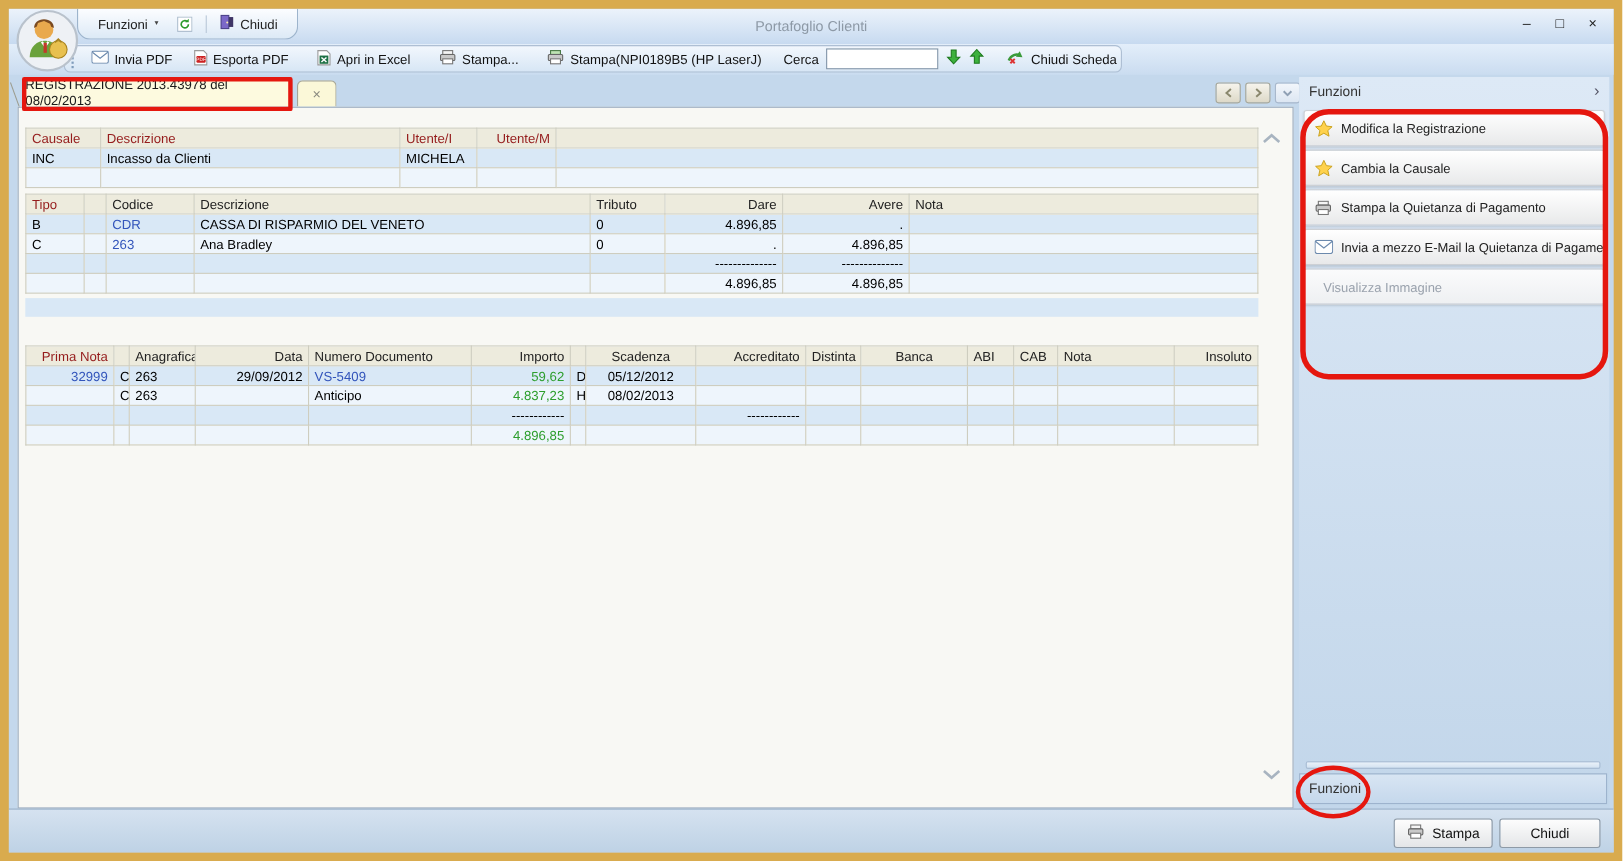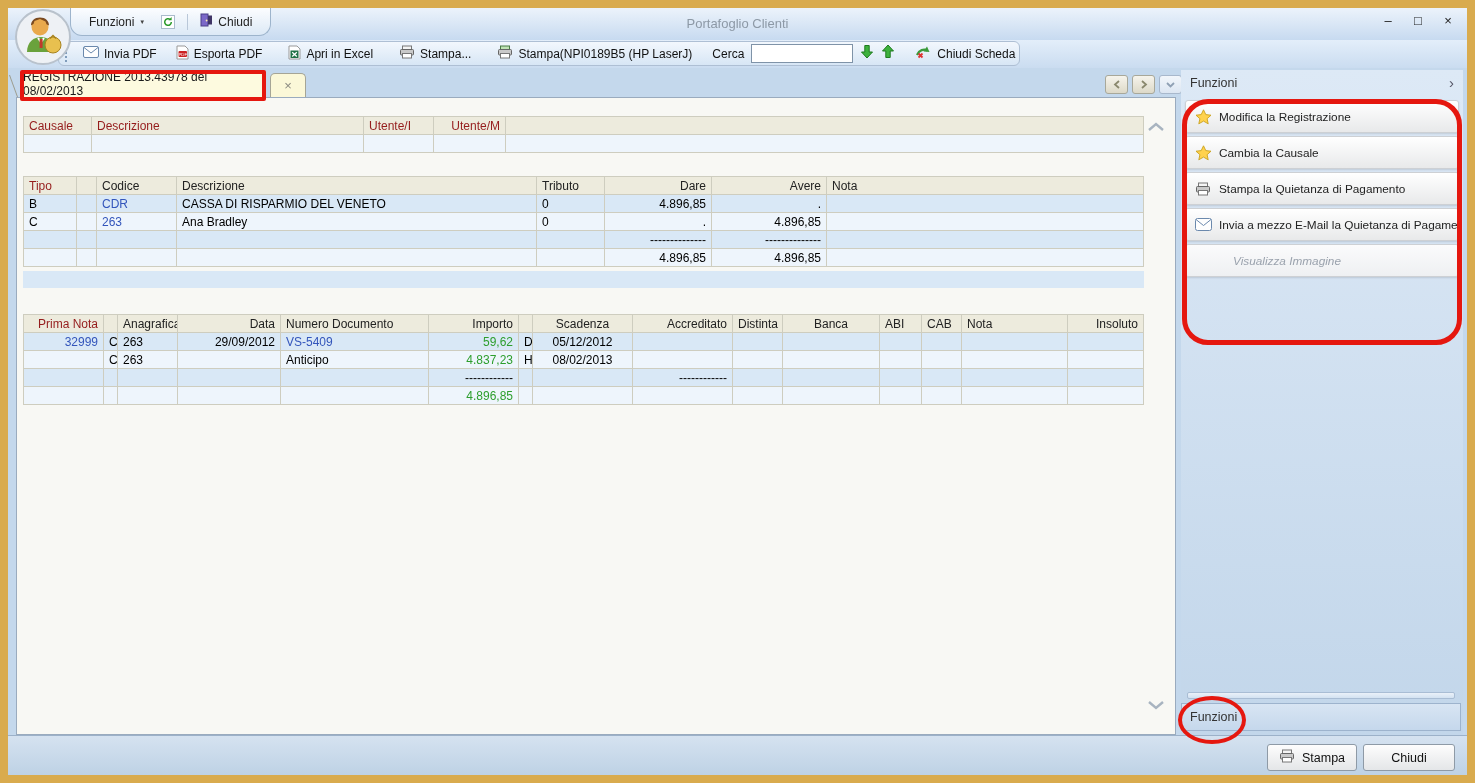--- a/index.html
+++ b/index.html
@@ -64,21 +64,21 @@
   .scroll-down{position:absolute;right:10px;top:598px;}
 
   
   .sidebar{position:absolute;left:1173px;top:62px;width:282px;height:665px;background:linear-gradient(#dde9f6,#c2d6ea);}
   .sb-header{height:25px;display:flex;align-items:center;justify-content:space-between;padding:0 9px;font-size:12.5px;color:#333;}
   .sb-chevron{color:#556;font-size:15px;}
   .sb-items{position:absolute;left:4px;top:30px;width:274px;display:flex;flex-direction:column;gap:3px;}
   .side-item{height:31px;display:flex;align-items:center;gap:6px;padding-left:7px;background:linear-gradient(#ffffff,#e8e9ea);
     border:1px solid #cdd0d4;border-radius:3px;box-shadow:0 1px 2px rgba(0,0,0,0.12);font-size:11.8px;color:#222;overflow:hidden;white-space:nowrap;}
   .side-item.disabled{background:linear-gradient(#fbfbfc,#eef0f2);justify-content:flex-start;}
-  .side-item.disabled .si-label{color:#9aa2ad;font-style:italic;margin-left:40px;}
+  .side-item.disabled .si-label{color:#9aa2ad;margin-left:10px;}
   .si-icon{width:20px;display:flex;justify-content:center;flex:none;}
   .sb-thinbar{position:absolute;left:6px;top:622px;width:268px;height:7px;background:linear-gradient(#eaf1f9,#d3e2f1);
     border:1px solid #a9bdd4;border-radius:2px;box-sizing:border-box;}
   .sb-footer{position:absolute;left:0;top:633px;width:280px;height:28px;background:linear-gradient(#d8e5f3,#c5d8ec);
     border:1px solid #9db3cd;display:flex;align-items:center;padding-left:8px;font-size:12.5px;color:#333;box-sizing:border-box;}
 
   
   .footerbar{position:absolute;left:0;top:727px;width:1459px;height:40px;background:linear-gradient(#d5e2f0,#bed2e5);
     border-top:1px solid #9cb1c9;box-sizing:border-box;}
   .fbtn{position:absolute;top:8px;height:27px;border:1px solid #8e9aa6;border-radius:3px;background:linear-gradient(#fdfdfd,#e4e6e8);
@@ -250,20 +250,27 @@
           <thead>
             <tr>
               <th class="maroon" style="text-align: left;">Causale</th>
               <th class="maroon" style="text-align: left;">Descrizione</th>
               <th class="maroon" style="text-align: left;">Utente/I</th>
               <th class="maroon" style="text-align: right;">Utente/M</th>
               <th style="text-align: left;"></th>
             </tr>
           </thead>
           <tbody>
+            <tr class="r-blue">
+              <td style="text-align: left;">INC</td>
+              <td style="text-align: left;">Incasso da Clienti</td>
+              <td style="text-align: left;">MICHELA</td>
+              <td style="text-align: left;"></td>
+              <td style="text-align: left;"></td>
+            </tr>
             <tr class="r-light">
               <td style="text-align: left;"></td>
               <td style="text-align: left;"></td>
               <td style="text-align: left;"></td>
               <td style="text-align: left;"></td>
               <td style="text-align: left;"></td>
             </tr>
           </tbody>
         </table>
       <table class="t-mov">

